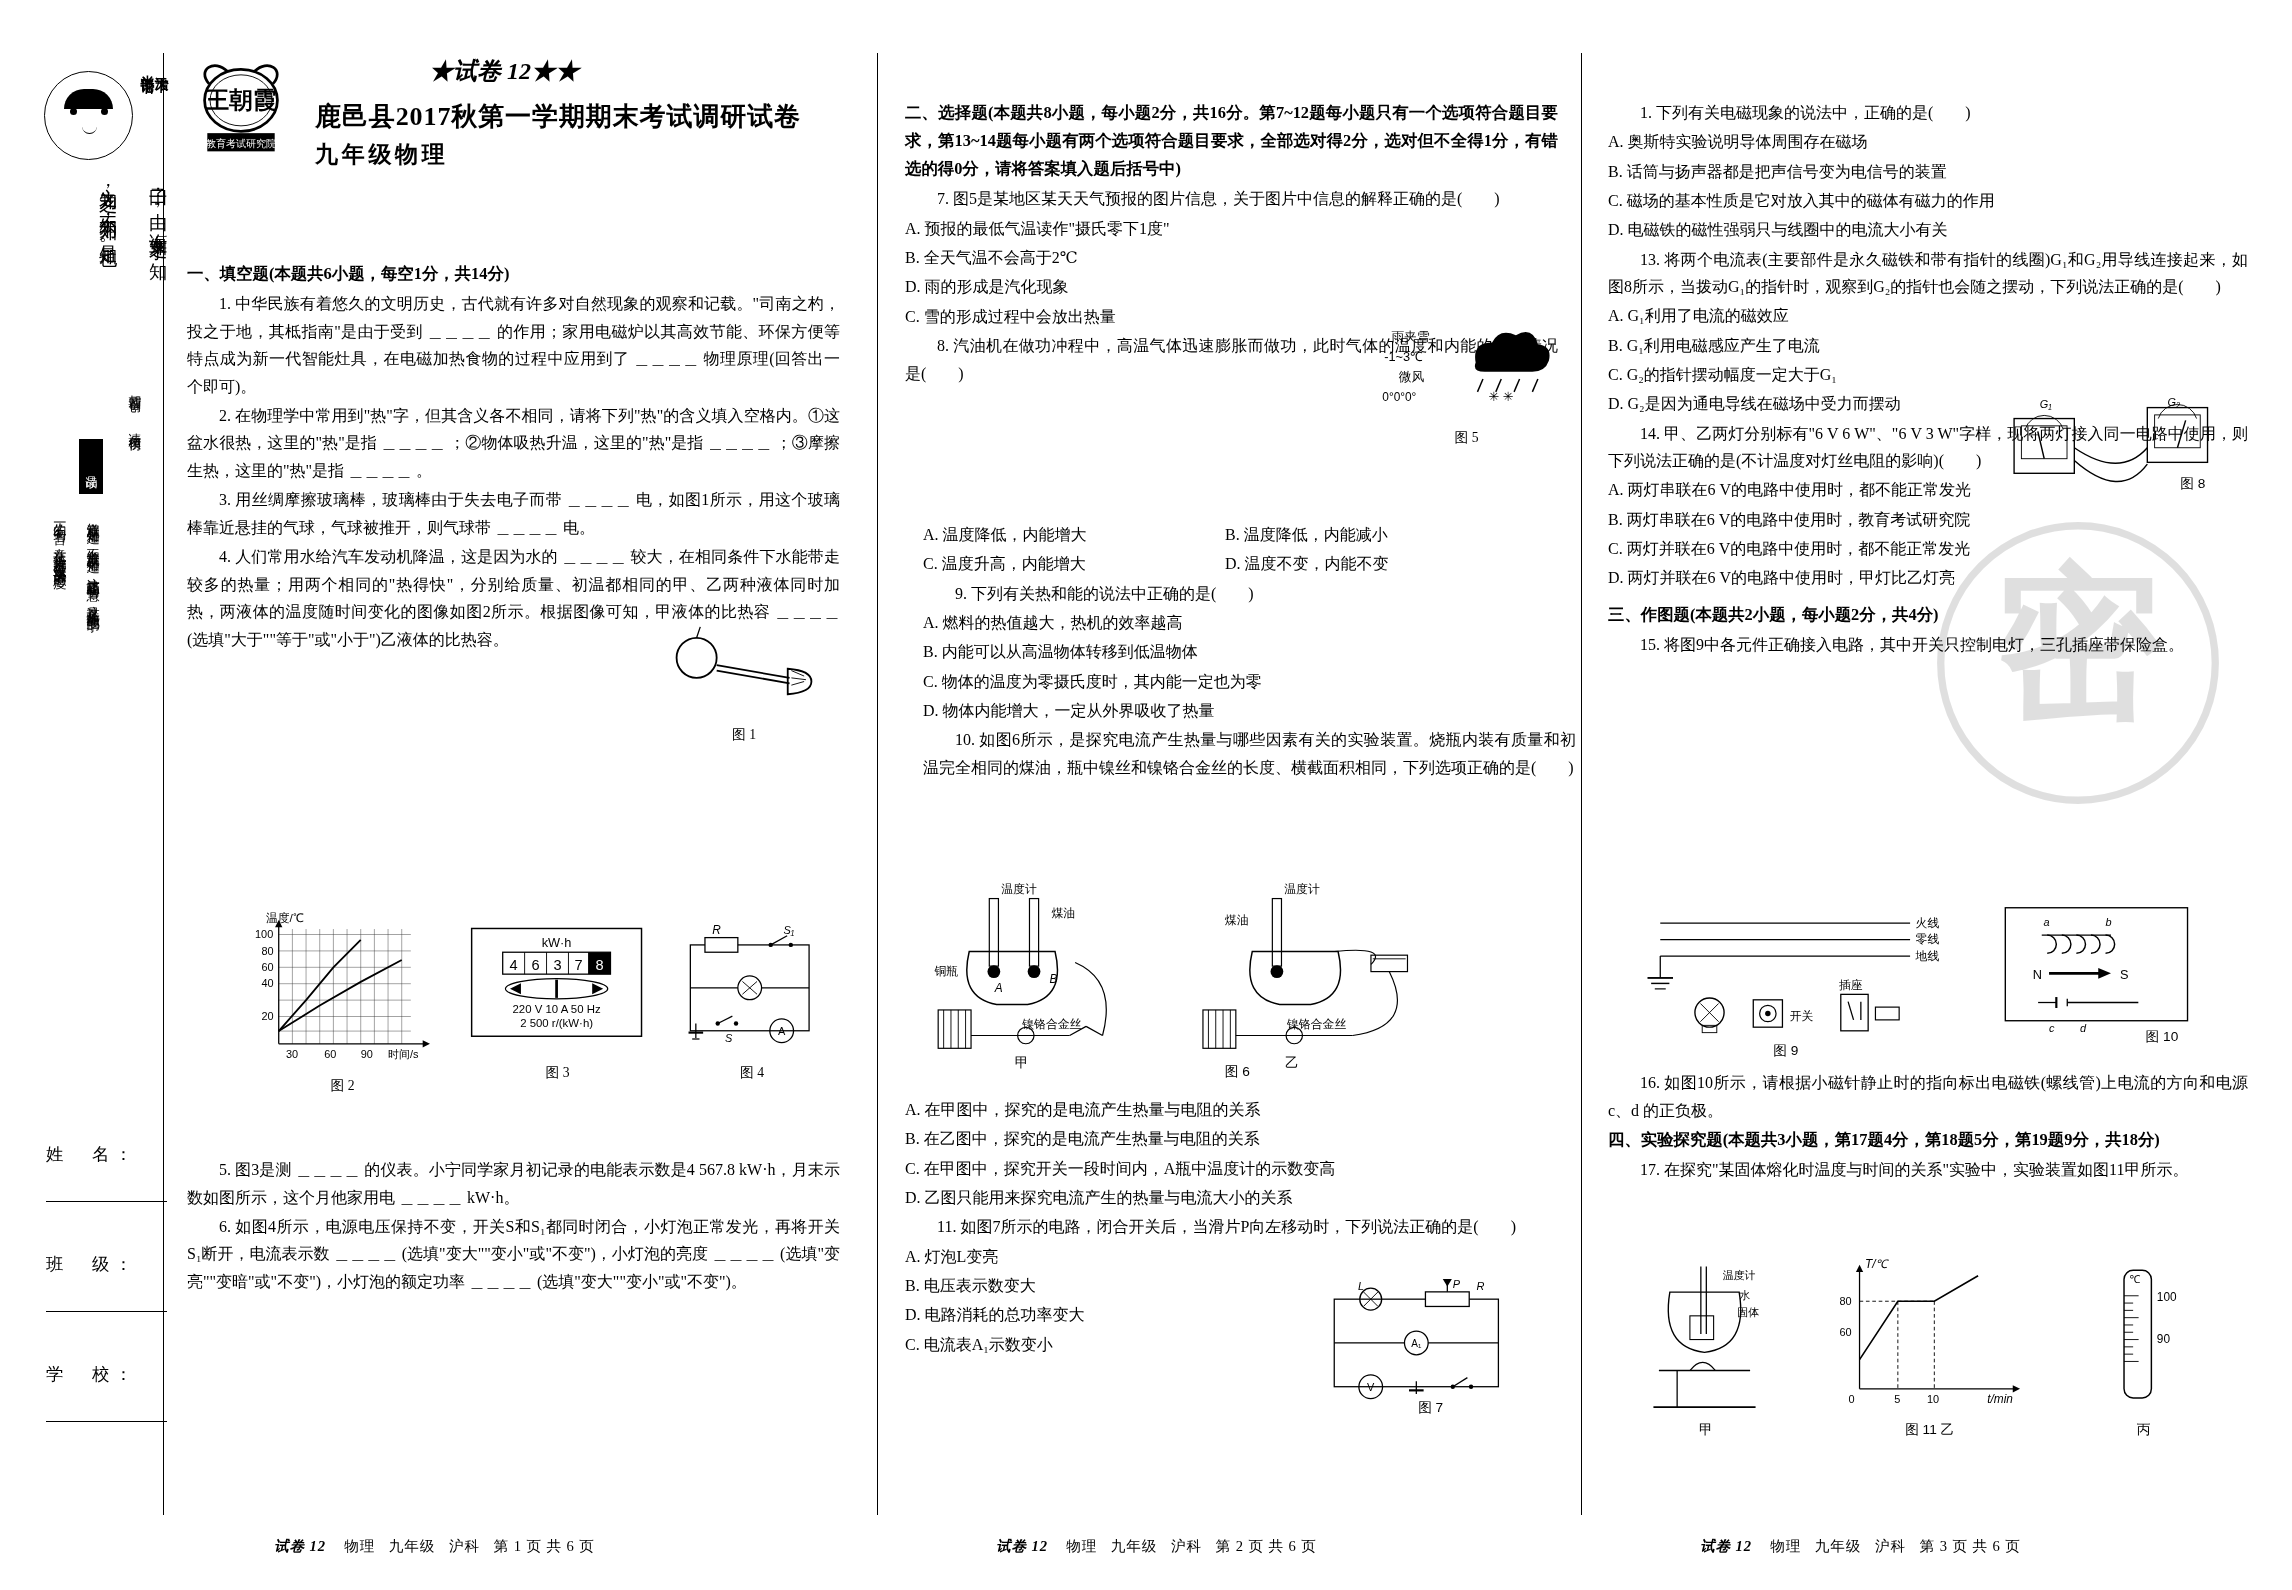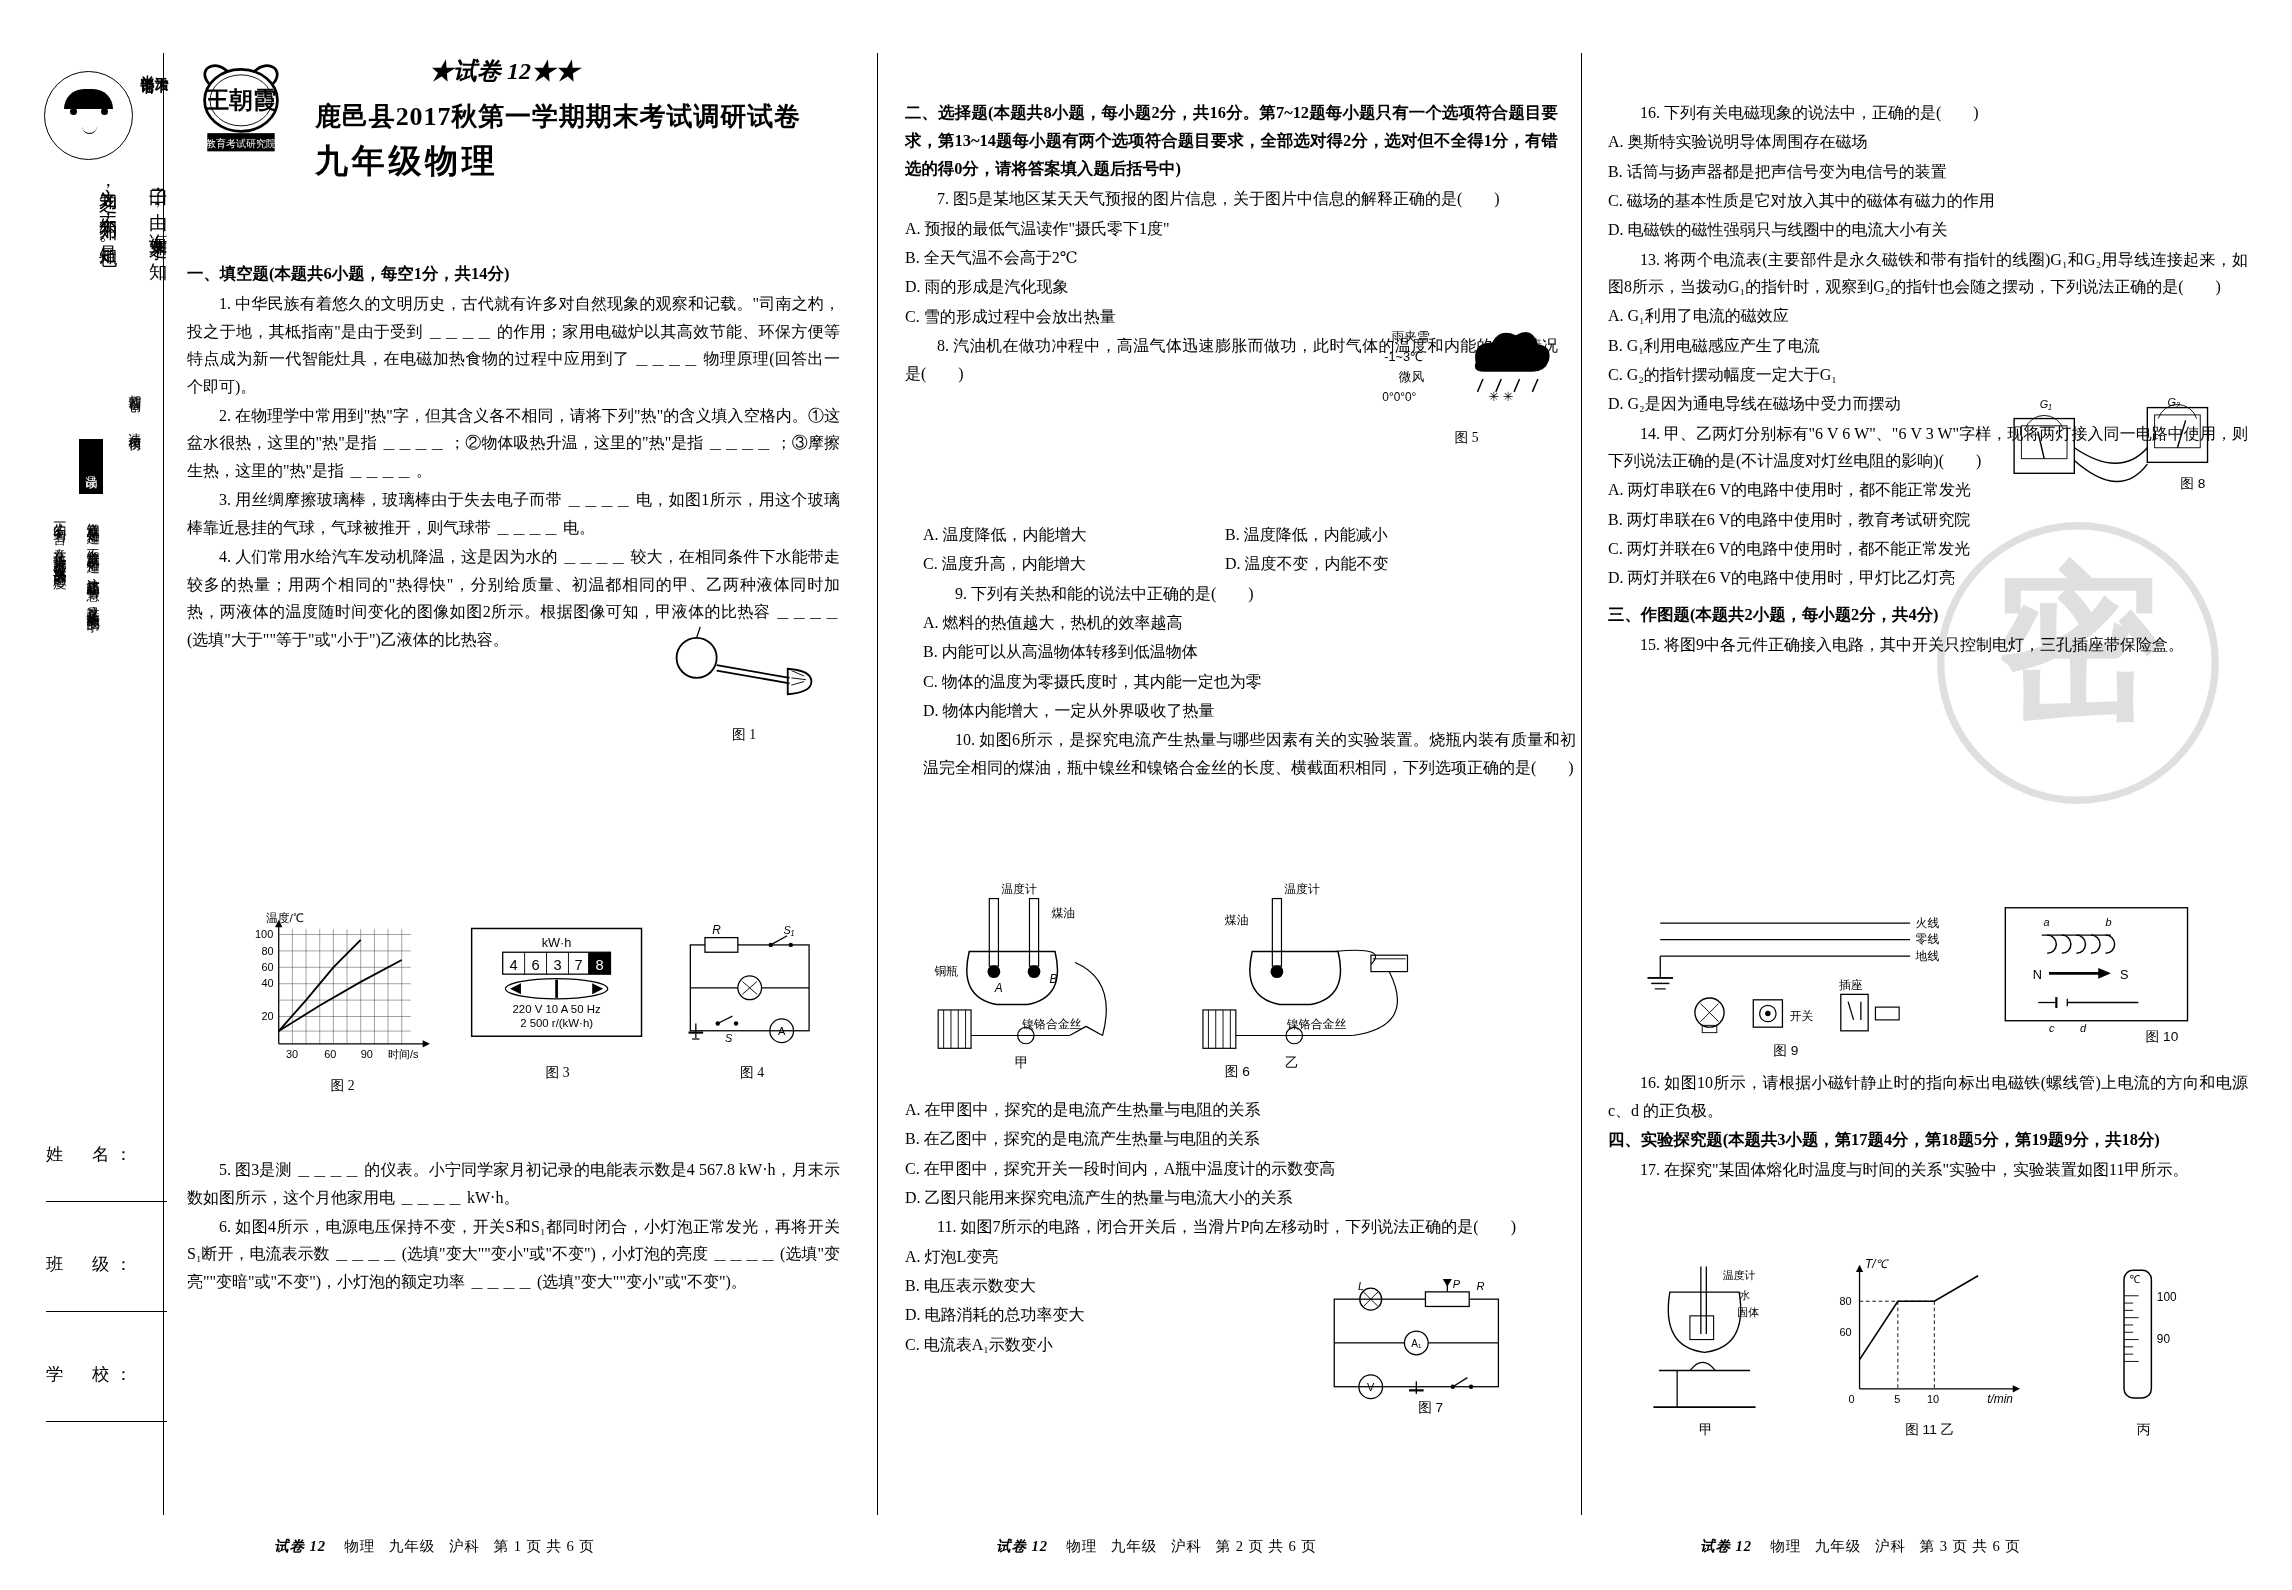--- a/index.html
+++ b/index.html
@@ -33,21 +33,21 @@
   .indent{text-indent:2em;}
   .hd{font-weight:bold;font-size:16.4px;margin:5.5px 0 1.8px 0;}
   .opt{margin-left:2.2em;}
   .figcap{text-align:center;font-size:13.7px;}
 
   
   .seal{position:absolute;left:187px;top:53px;width:108px;height:102px;text-align:right;}
   .seal svg{display:block;}
   .papertitle{position:absolute;left:429px;top:55px;font-size:24px;font-weight:bold;font-style:italic;font-family:"Liberation Serif",serif;}
   .title1{position:absolute;left:315px;top:99px;font-size:26px;font-weight:bold;letter-spacing:0.9px;}
-  .title2{position:absolute;left:315px;top:139px;font-size:33px;font-weight:bold;letter-spacing:3.7px;}
+  .title2{position:absolute;left:315px;top:139px;font-size:23px;font-weight:bold;letter-spacing:3.7px;}
 
   
   .wm{position:absolute;right:64px;top:512px;width:302px;height:302px;opacity:.12;}
 
   
   .footer{position:absolute;bottom:35px;font-size:14.6px;letter-spacing:0.9px;}
   .footer i{font-style:italic;font-weight:bold;}
 
   svg{overflow:visible;}
   .fig{position:relative;}
@@ -353,21 +353,21 @@
       <line x1="110" y1="112" x2="110" y2="126" stroke="#000" stroke-width="1.4"></line>
       <line x1="102" y1="122" x2="118" y2="122" stroke="#000" stroke-width="2.4"></line>
       <line x1="150" y1="118" x2="166" y2="108" stroke="#000" stroke-width="1.4"></line>
       <circle cx="150" cy="118" r="2.4" fill="#000"></circle>
         <circle cx="170" cy="118" r="2.4" fill="#000"></circle>
       <text x="112" y="146" font-size="15">图 7</text>
     </svg>
   </div>
 
   <div class="col" style="left:1608px;top:99px;width:640px;">
-    <p class="indent">16. 下列有关电磁现象的说法中，正确的是(　　)</p>
+    <p class="indent">1. 下列有关电磁现象的说法中，正确的是(　　)</p>
     <p class="opt">A. 奥斯特实验说明导体周围存在磁场</p>
     <p class="opt">B. 话筒与扬声器都是把声信号变为电信号的装置</p>
     <p class="opt">C. 磁场的基本性质是它对放入其中的磁体有磁力的作用</p>
     <p class="opt">D. 电磁铁的磁性强弱只与线圈中的电流大小有关</p>
     <p class="indent">13. 将两个电流表(主要部件是永久磁铁和带有指针的线圈)G₁和G₂用导线连接起来，如图8所示，当拨动G₁的指针时，观察到G₂的指针也会随之摆动，下列说法正确的是(　　)</p>
     <p class="opt" style="width:384px;">A. G₁利用了电流的磁效应</p>
     <p class="opt" style="width:384px;">B. G₁利用电磁感应产生了电流</p>
     <p class="opt" style="width:384px;">C. G₂的指针摆动幅度一定大于G₁</p>
     <p class="opt">D. G₂是因为通电导线在磁场中受力而摆动</p>
     <p class="indent">14. 甲、乙两灯分别标有"6 V 6 W"、"6 V 3 W"字样，现将两灯接入同一电路中使用，则下列说法正确的是(不计温度对灯丝电阻的影响)(　　)</p>

